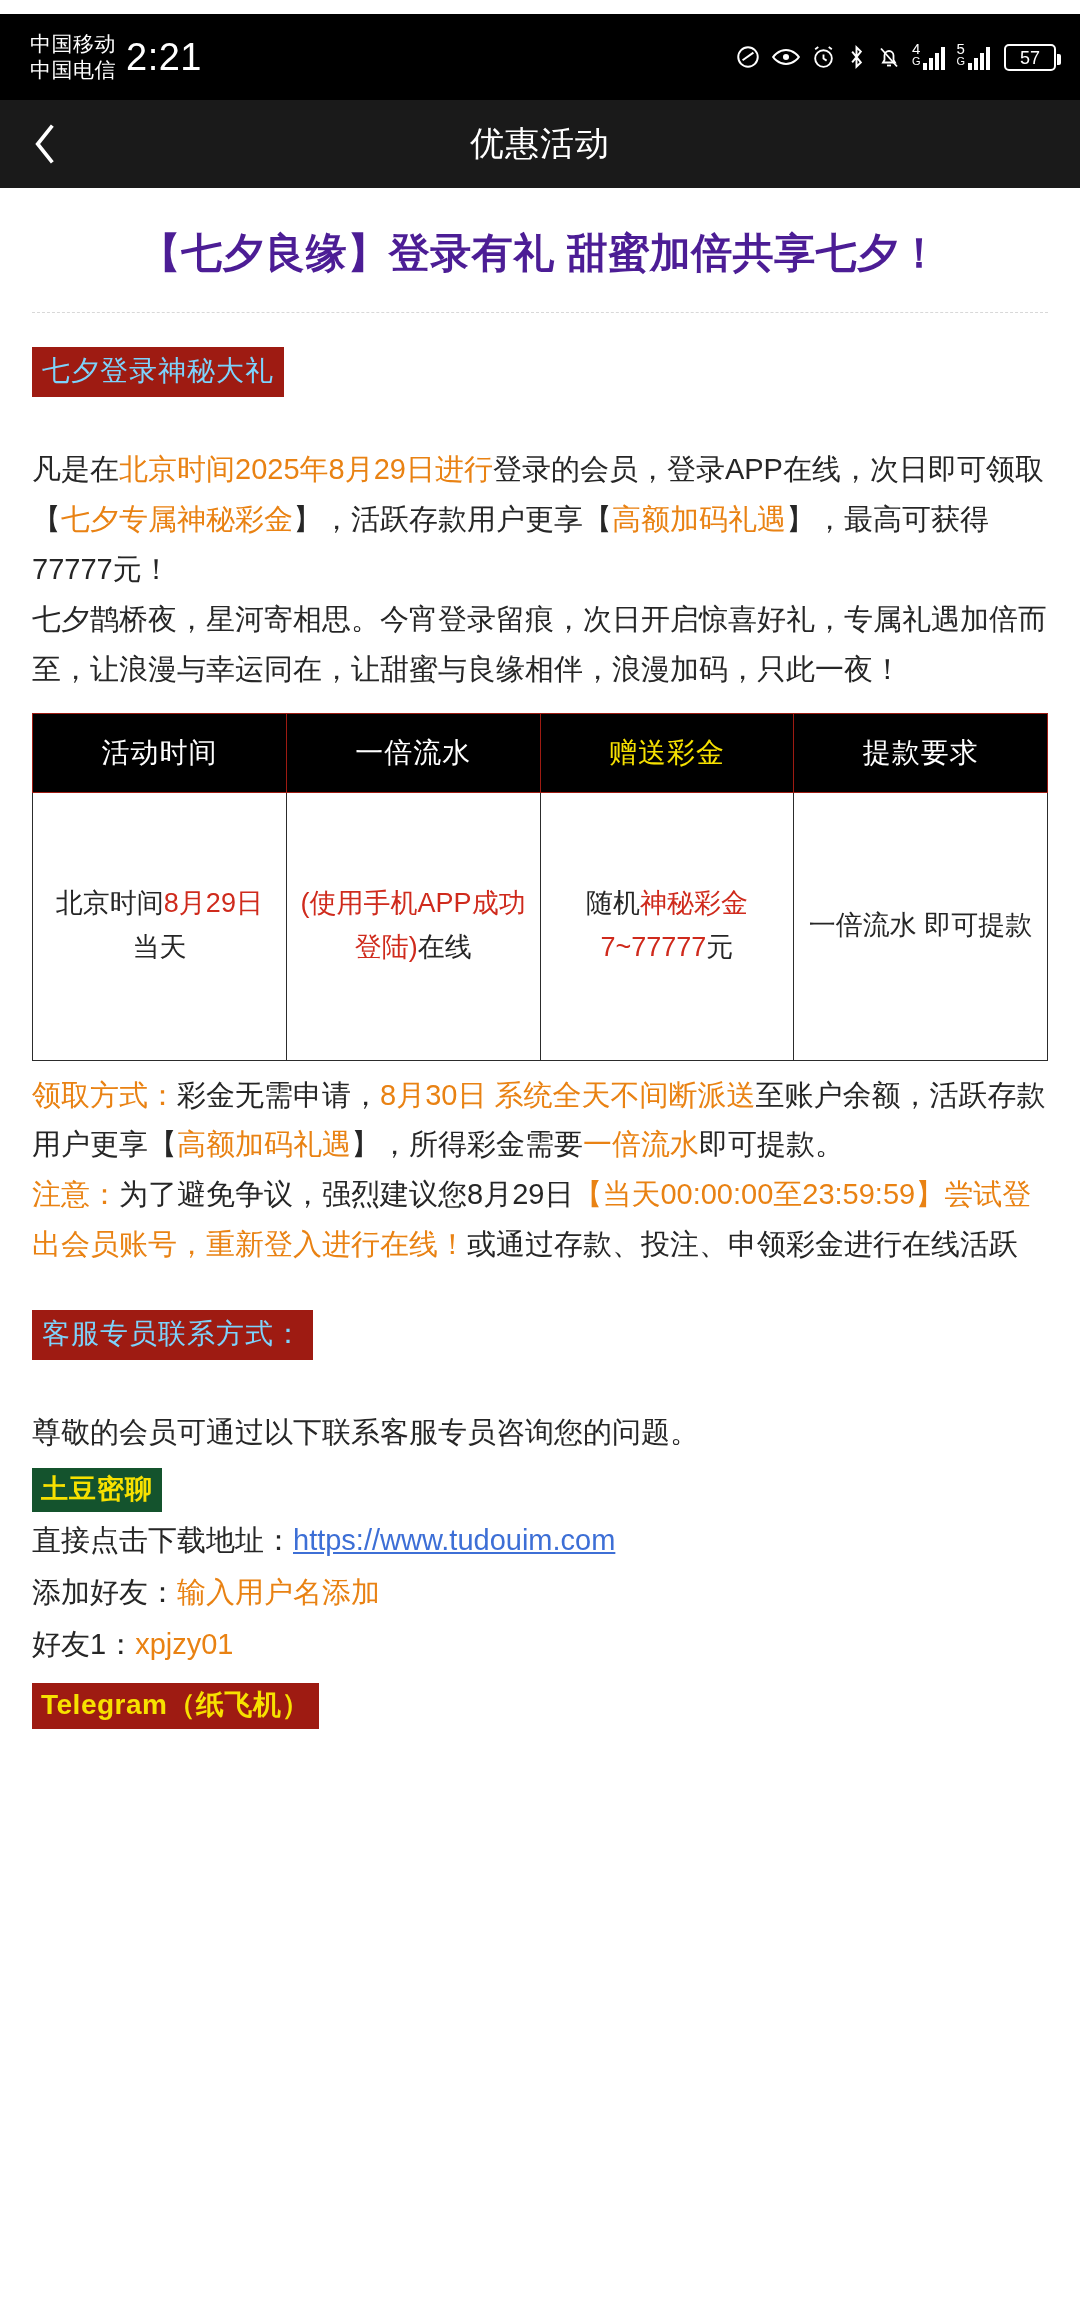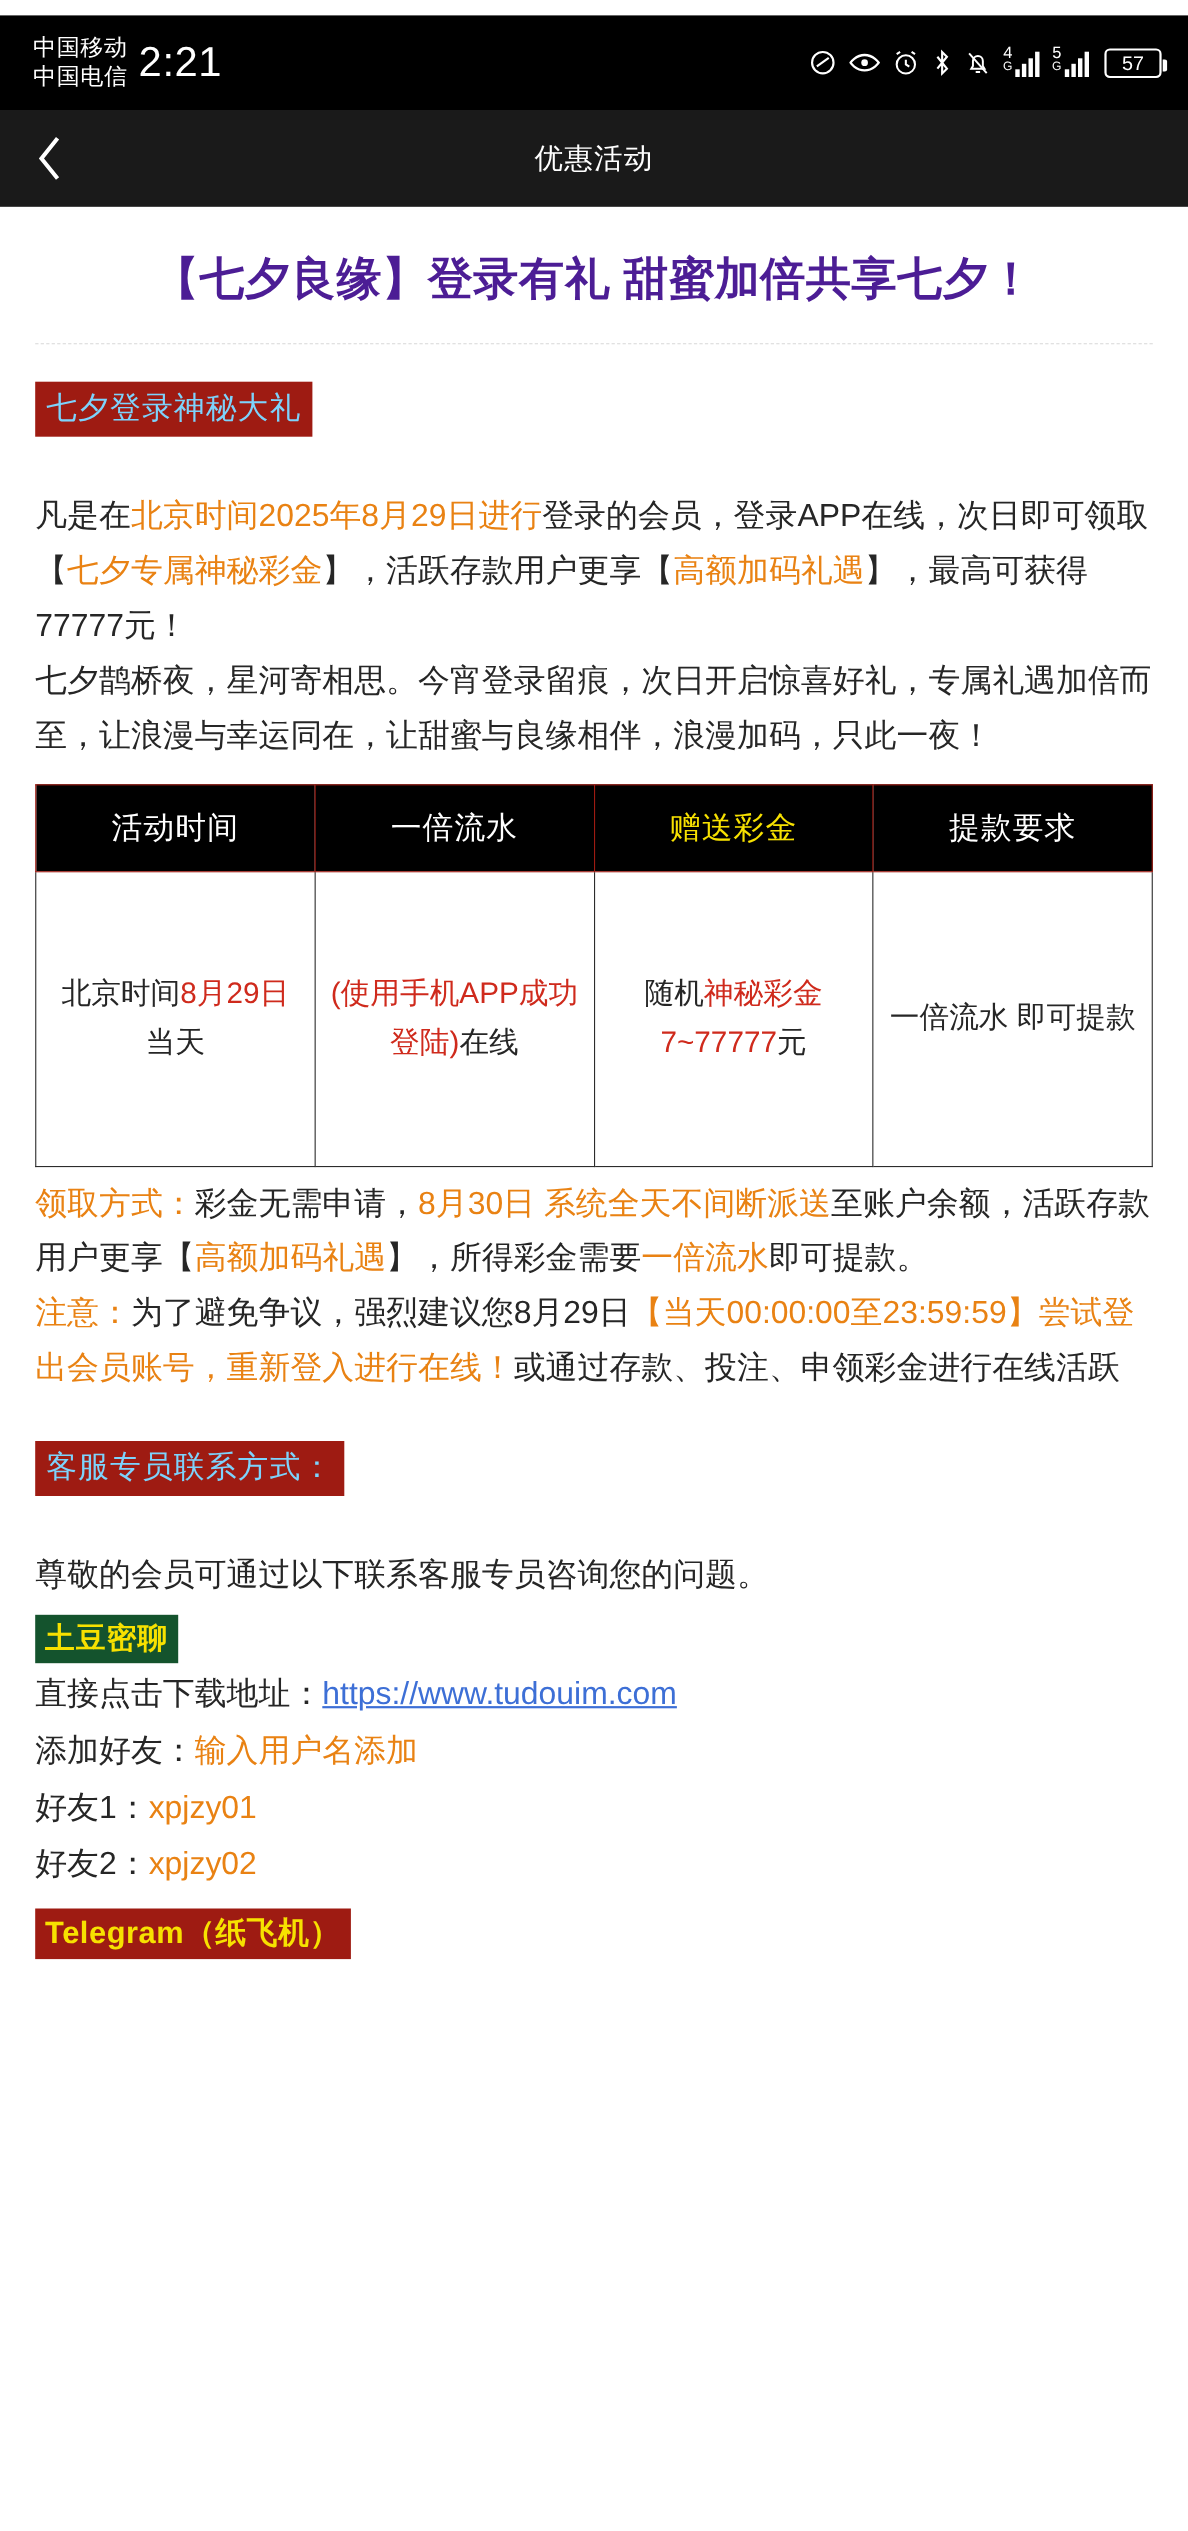--- a/index.html
+++ b/index.html
@@ -83,21 +83,21 @@
   .back-btn {
     width: 90px; height: 88px;
     display: flex; align-items: center; justify-content: center;
     cursor: pointer;
   }
   .back-btn svg { display: block; }
   .titlebar .title {
     position: absolute;
     left: 0; right: 0;
     text-align: center;
-    font-size: 26px;
+    font-size: 34px;
     letter-spacing: 1px;
   }
 
   
   .content {
     padding: 0 32px;
     color: #333333;
   }
   .headline {
     font-size: 41px;
@@ -334,21 +334,18 @@
   </p>
 
   <p class="line">
     <span>添加好友：</span><span class="orange">输入用户名添加</span>
   </p>
 
   <p class="line">
     <span>好友1：</span><span class="orange">xpjzy01</span>
   </p>
 
-  <p class="line">
-    <span>好友2：</span><span class="orange">xpjzy02</span>
-  </p>
 
   <div class="gap-sm"></div>
 
   <div class="tg-tag">Telegram（纸飞机）</div>
 
 </div>
 
 </body></html>

